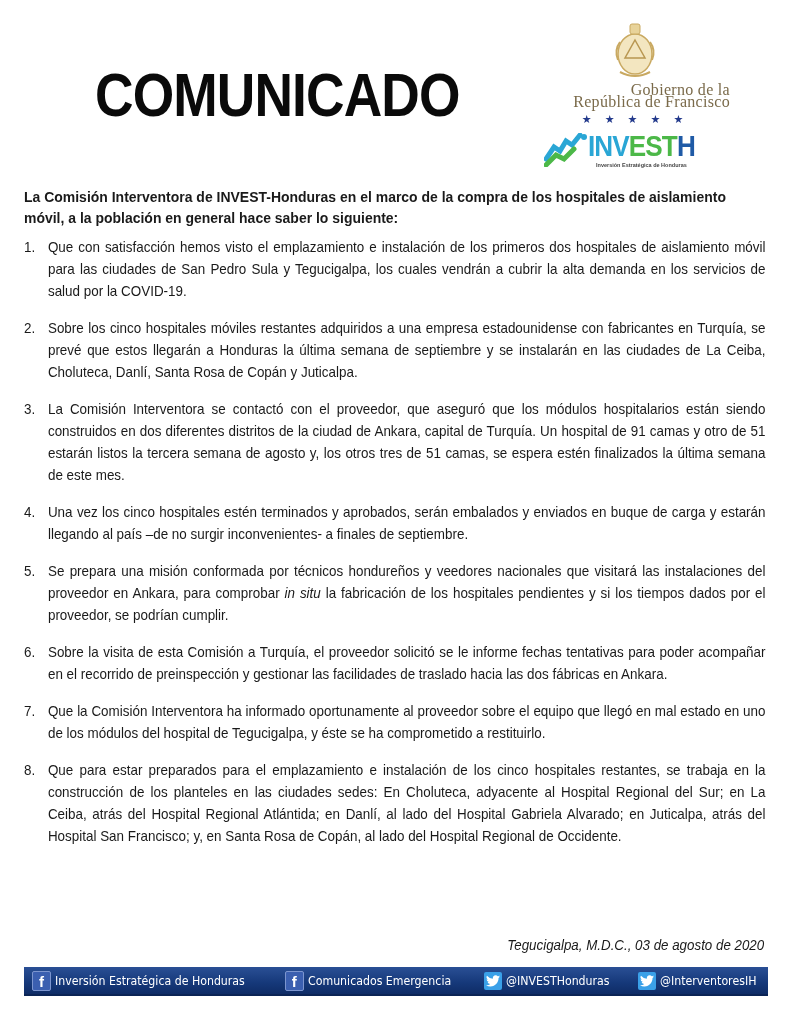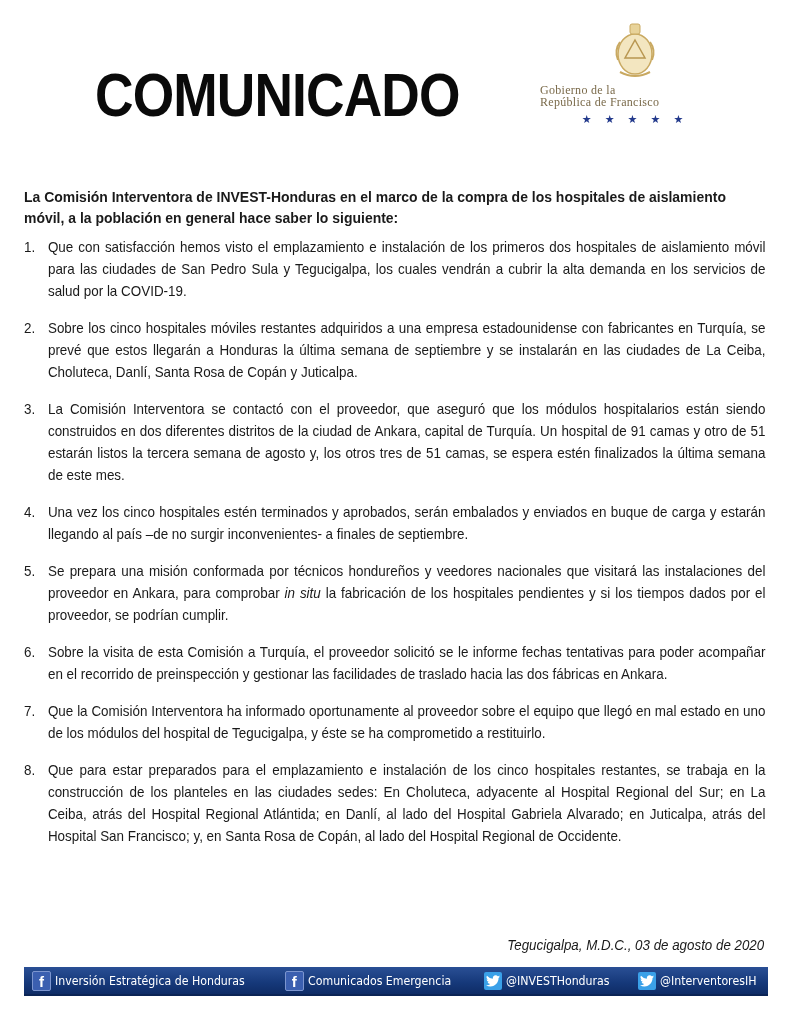--- a/index.html
+++ b/index.html
@@ -1,20 +1,20 @@
 <!DOCTYPE html>
 <html><head>
 <meta charset="utf-8">
 <style>
   html, body { margin: 0; padding: 0; background: #ffffff; }
   body { width: 792px; height: 1024px; position: relative; overflow: hidden; font-family: "Liberation Sans", sans-serif; color: #1a1a1a; }
   .title { position: absolute; left: 95px; top: 64px; font-family: "Liberation Sans", sans-serif; font-weight: 700; font-size: 62px; letter-spacing: -1px; transform: scaleX(0.86); transform-origin: left top; color: #0a0a0a; line-height: 1; }
   .logos { position: absolute; left: 540px; top: 18px; width: 200px; height: 150px; }
   .crest { position: absolute; left: 72px; top: 2px; width: 46px; height: 60px; }
-  .gov-text { position: absolute; left: 0; top: 66px; width: 190px; text-align: left; font-family: "Liberation Serif", serif; font-size: 12px; color: #7a6a4a; line-height: 12px; letter-spacing: 0.3px; }
+  .gov-text { position: absolute; left: 0; top: 66px; width: 190px; text-align: right; font-family: "Liberation Serif", serif; font-size: 16px; color: #7a6a4a; line-height: 12px; letter-spacing: 0.3px; }
   .stars { position: absolute; left: 0; top: 95px; width: 190px; text-align: center; color: #233a8c; font-size: 11px; letter-spacing: 5px; }
   .invest { position: absolute; left: 4px; top: 115px; width: 190px; height: 40px; }
   .invest-word { position: absolute; left: 44px; top: -3px; font-family: "Liberation Sans", sans-serif; font-weight: 700; font-size: 29px; letter-spacing: -1px; color: #2aa6d5; transform: scaleX(0.9); transform-origin: left top; }
   .invest-word .est { color: #4cb848; }
   .invest-word .h { color: #1f5aa6; }
   .invest-sub { position: absolute; left: 52px; top: 29px; font-size: 5.5px; color: #444; font-weight: 700; }
 
   .intro { position: absolute; left: 24px; top: 186px; width: 740px; font-weight: 700; font-size: 15.2px; line-height: 21px; transform: scaleX(0.92); transform-origin: left top; width: 804px; }
   .list { position: absolute; left: 24px; top: 236px; width: 806px; transform: scaleX(0.92); transform-origin: left top; }
   .item { display: flex; font-size: 14.6px; line-height: 22px; margin-bottom: 15px; text-align: justify; }
@@ -43,20 +43,29 @@
       <rect x="18" y="4" width="10" height="10" rx="2" fill="#e8d39a" stroke="#c9a961"></rect>
       <path d="M6 40 Q2 30 8 22 M40 40 Q44 30 38 22" stroke="#c9a961" stroke-width="2" fill="none"></path>
       <path d="M8 52 Q23 60 38 52" stroke="#c9a961" stroke-width="2" fill="none"></path>
     </svg>
   </div>
   <div class="gov-text">
     <div>Gobierno de la</div>
     <div>República de Francisco</div>
   </div>
   <div class="stars">★ ★ ★ ★ ★</div>
+  <div class="invest">
+    <svg width="44" height="34" viewBox="0 0 44 34">
+      <path d="M2 26 L10 14 L16 18 L22 8 L28 12 L36 2" stroke="#2aa6d5" stroke-width="5" fill="none" stroke-linecap="round"></path>
+      <path d="M2 32 L12 22 L20 26 L30 16" stroke="#4cb848" stroke-width="5" fill="none" stroke-linecap="round"></path>
+      <circle cx="40" cy="4" r="3" fill="#2aa6d5"></circle>
+    </svg>
+    <div class="invest-word"><span>INV</span><span class="est">EST</span><span class="h">H</span></div>
+    <div class="invest-sub">Inversión Estratégica de Honduras</div>
+  </div>
 </div>
 
 <div class="intro">La Comisión Interventora de INVEST-Honduras en el marco de la compra de los hospitales de aislamiento móvil, a la población en general hace saber lo siguiente:</div>
 
 <div class="list">
   <div class="item">
       <span class="num">1.</span>
       <span class="txt">Que con satisfacción hemos visto el emplazamiento e instalación de los primeros dos hospitales de aislamiento móvil para las ciudades de San Pedro Sula y Tegucigalpa, los cuales vendrán a cubrir la alta demanda en los servicios de salud por la COVID-19.</span>
     </div>
   <div class="item">

